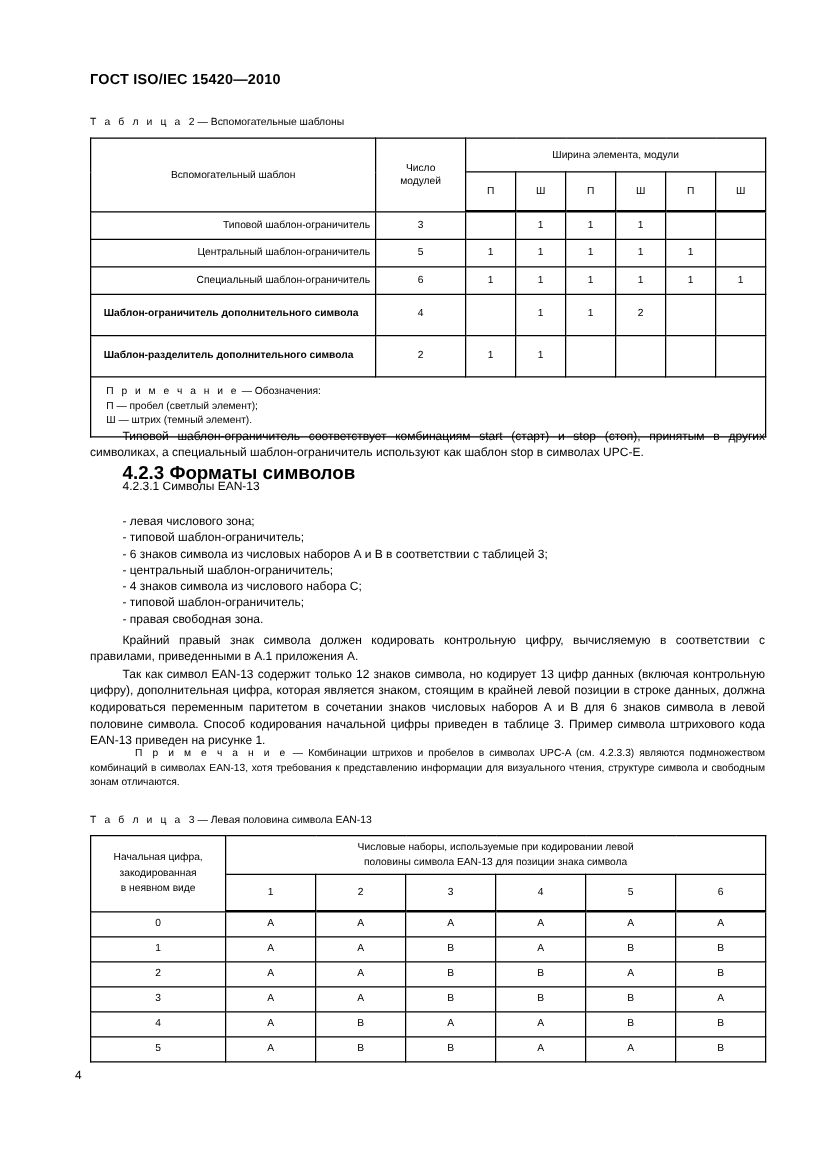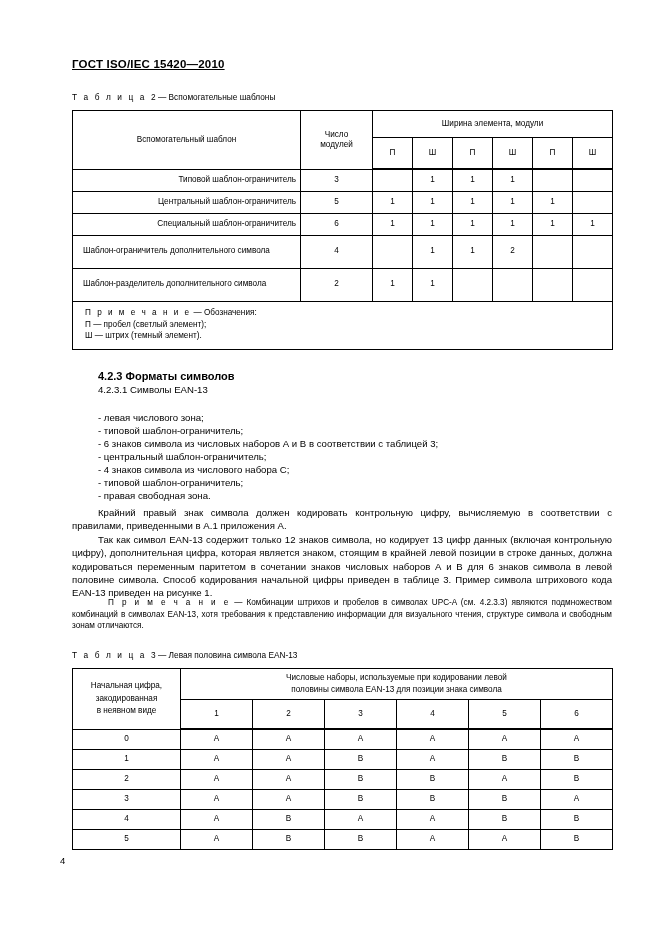--- a/index.html
+++ b/index.html
@@ -23,21 +23,20 @@
     overflow: hidden;
   }
   
   .doc-header {
     position: absolute;
     left: 72px;
     top: 58px;
     font-size: 11.5px;
     font-weight: bold;
     letter-spacing: 0.2px;
-    text-decoration: underline;
   }
   
   .tbl-caption {
     position: absolute;
     font-size: 8.3px;
     white-space: nowrap;
   }
   .tbl-caption .spaced {
     letter-spacing: 2.1px;
   }
@@ -63,20 +62,21 @@
   table.gost .heavy-b  { border-bottom-width: 2px; }
   table.gost .lbl {
     text-align: right;
     padding: 2px 4px 2px 10px;
     line-height: 1.3;
   }
   table.gost .lbl.justified {
     text-align: justify;
     text-align-last: left;
     padding-right: 6px;
+    font-weight: bold;
   }
   
   #table2 {
     left: 72px;
     top: 110px;
     width: 540px;
   }
   #table2 .hd-name   { height: 56px; }
   #table2 .hd-span   { height: 26px; }
   #table2 .hd-sub    { height: 30px; }
@@ -109,21 +109,21 @@
     font-size: 9.6px;
     line-height: 13.35px;
     text-align: justify;
     text-align-last: left;
   }
   .para.indent { text-indent: 26px; }
   .para.noindent { text-indent: 0; }
   .heading {
     position: absolute;
     left: 98px;
-    font-size: 11px;
+    font-size: 15px;
     font-weight: bold;
   }
   .subheading {
     position: absolute;
     left: 98px;
     font-size: 9.6px;
   }
   .list-line {
     position: absolute;
     left: 98px;
@@ -244,20 +244,21 @@
         <td class="note-cell" colspan="8">
           <span class="spaced">П р и м е ч а н и е</span>
           <span>— Обозначения:</span><br>
           <span>П — пробел (светлый элемент);</span><br>
           <span>Ш — штрих (темный элемент).</span>
         </td>
       </tr>
     </tbody>
   </table>
 
+  <div class="para indent" style="top:343px;">Типовой шаблон-ограничитель соответствует комбинациям start (старт) и stop (стоп), принятым в других символиках, а специальный шаблон-ограничитель используют как шаблон stop в символах UPC-E.</div>
 
   <div class="heading" style="top:370px;">4.2.3  Форматы символов</div>
   <div class="subheading" style="top:384px;">4.2.3.1  Символы EAN-13</div>
 
   <div class="list-line" style="top:412px;">- левая числового зона;</div>
   <div class="list-line" style="top:425px;">- типовой шаблон-ограничитель;</div>
   <div class="list-line" style="top:438px;">- 6 знаков символа из числовых наборов А и В в соответствии с таблицей 3;</div>
   <div class="list-line" style="top:451px;">- центральный шаблон-ограничитель;</div>
   <div class="list-line" style="top:464px;">- 4 знаков символа из числового набора С;</div>
   <div class="list-line" style="top:477px;">- типовой шаблон-ограничитель;</div>

